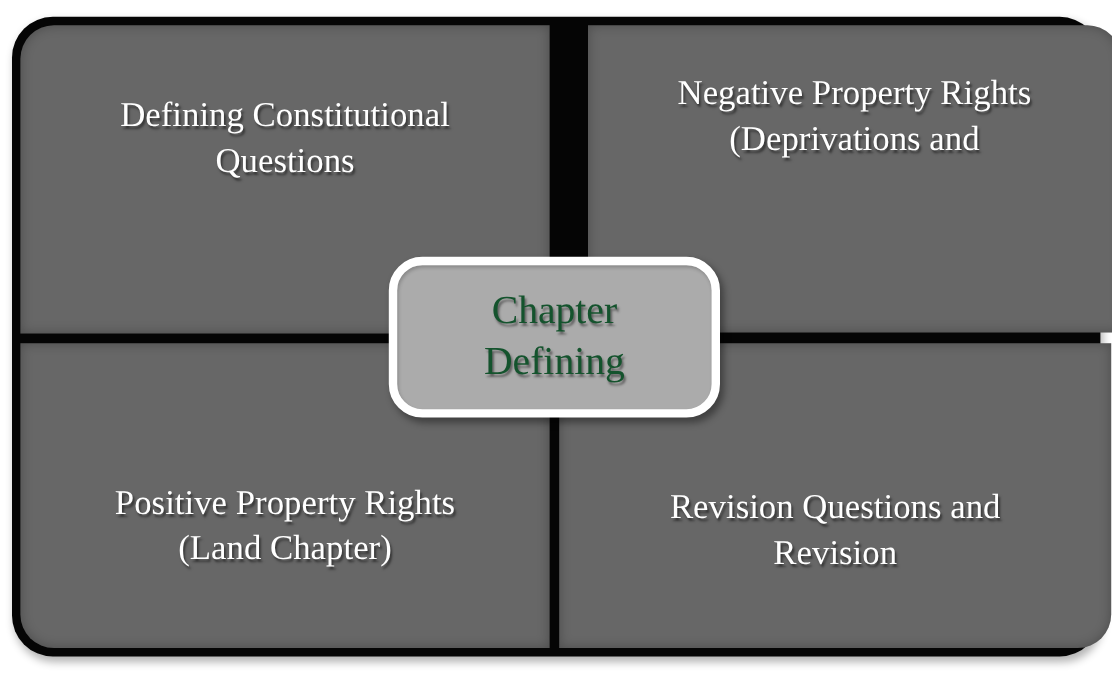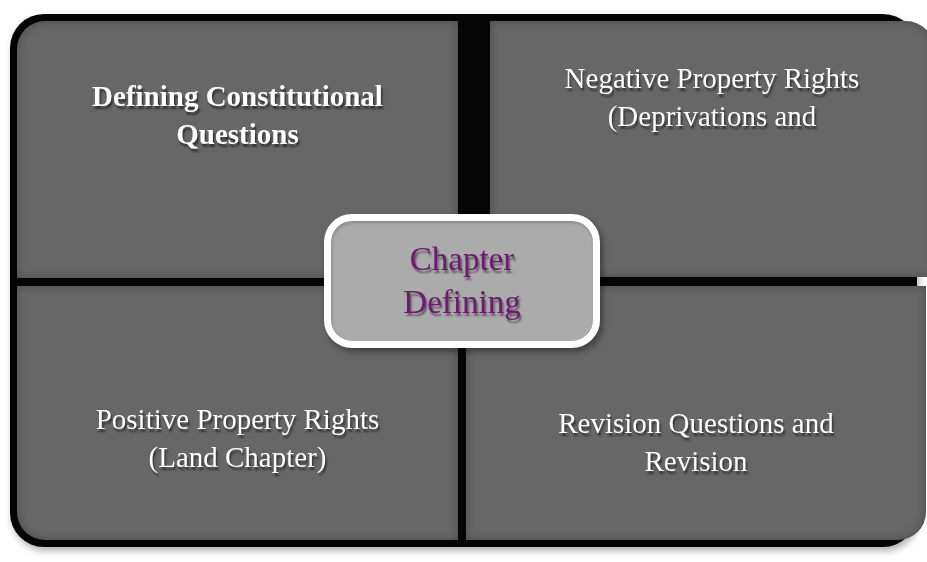--- a/index.html
+++ b/index.html
@@ -23,21 +23,21 @@
     height: 533px;
     background: #050505;
     border-radius: 34px;
     box-shadow: 2px 4px 7px rgba(0,0,0,0.30);
   }
   .quadrant {
     position: absolute;
     background: #676767;
     box-shadow: inset 0 0 10px rgba(0,0,0,0.28);
   }
-  .q-tl { left: 7px;   top: 7px;   width: 441px; height: 257px; border-radius: 28px 0 0 0; font-weight: bold; }
+  .q-tl { left: 7px;   top: 7px;   width: 441px; height: 257px; border-radius: 28px 0 0 0; }
   .q-tr { left: 480px; top: 7px;   width: 444px; height: 256px; border-radius: 0 28px 0 0; }
   .q-bl { left: 7px;   top: 272px; width: 441px; height: 254px; border-radius: 0 0 0 28px; text-decoration: underline; }
   .q-br { left: 456px; top: 272px; width: 460px; height: 254px; border-radius: 0 0 28px 0; }
   .panel-text {
     position: absolute;
     left: 0;
     width: 100%;
     text-align: center;
     color: #ffffff;
     font-size: 29px;
@@ -61,21 +61,21 @@
     border-radius: 28px;
     box-shadow: 3px 4px 6px rgba(0,0,0,0.38),
                 inset 1px 2px 3px rgba(0,0,0,0.20);
     display: flex;
     flex-direction: column;
     justify-content: center;
     align-items: center;
   }
   .center-box span {
     display: block;
-    color: #701a75;
+    color: #14532d;
     font-size: 33px;
     line-height: 43px;
     text-align: right;
     text-shadow: 1.5px 2.5px 2px rgba(0,0,0,0.45);
   }
 </style>
 </head>
 <body>
 
 <div class="canvas">

